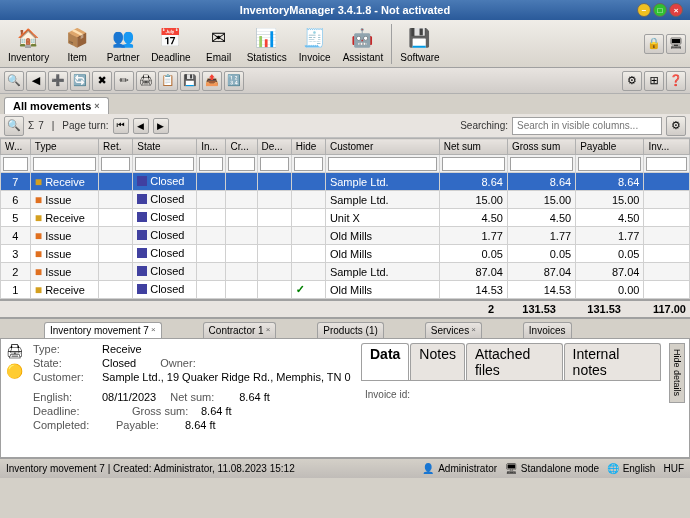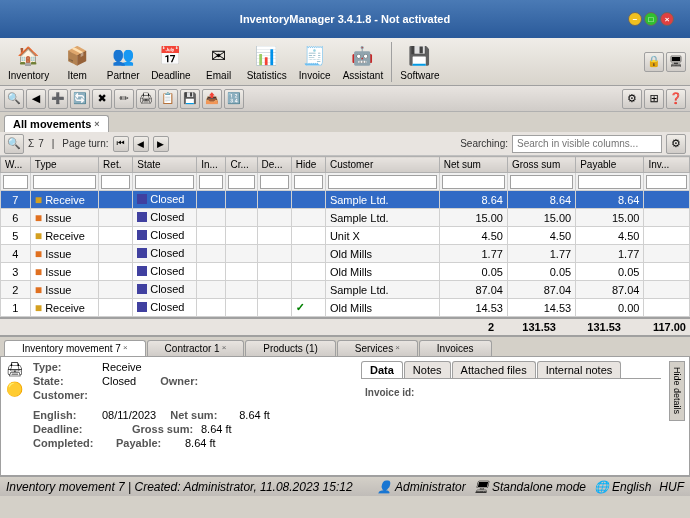--- a/index.html
+++ b/index.html
@@ -3,21 +3,21 @@
   <meta charset="utf-8">
   <style>
     * { box-sizing: border-box; margin: 0; padding: 0; }
     body { font-family: Arial, sans-serif; font-size: 11px; background: #d4d0c8; width: 690px; height: 518px; overflow: hidden; }
     
     
     .title-bar {
       background: linear-gradient(to bottom, #4a7ab5, #2a5a9a);
       color: white;
       text-align: center;
-      padding: 12px;
+      padding: 3px;
       font-size: 11px;
       font-weight: bold;
       display: flex;
       align-items: center;
       justify-content: space-between;
     }
     .title-bar-title { flex: 1; text-align: center; }
     .title-bar-controls { display: flex; gap: 2px; padding-right: 4px; }
     .title-btn {
       width: 14px; height: 14px; border-radius: 50%;
@@ -190,25 +190,25 @@
       display: flex;
       align-items: flex-end;
       padding: 3px 4px 0;
       gap: 1px;
       background: #d4d0c8;
     }
     .bottom-tab {
       background: linear-gradient(to bottom, #e8e4e0, #d0ccc8);
       border: 1px solid #a0a0a0;
       border-bottom: none;
-      padding: 2px 17px;
+      padding: 2px 5px;
       cursor: pointer;
       font-size: 10px;
       border-radius: 3px 3px 0 0;
-      display: flex; align-items: flex-start; gap: 2px;
+      display: flex; align-items: flex-start; gap: 2px; margin-left: 40px;
     }
     .bottom-tab.active { background: white; }
     .bottom-tab-close { font-size: 8px; color: #666; }
 
     
     .detail-content {
       background: white;
       border: 1px solid #a0a0a0;
       display: flex;
       padding: 4px;
@@ -226,57 +226,56 @@
       display: flex;
       flex-direction: column;
       gap: 4px;
     }
     .detail-row {
       display: flex;
       align-items: center;
       gap: 4px;
       font-size: 11px;
     }
-    .detail-label { color: #555; min-width: 65px; font-weight: bold; }
+    .detail-label { color: #555; min-width: 65px; }
     .detail-value { color: #000; }
 
     
     .sub-tab-bar {
       display: flex;
       gap: 1px;
       border-bottom: 1px solid #a0a0a0;
     }
     .sub-tab {
       padding: 2px 8px;
-      font-size: 11px;
+      font-size: 14px;
       cursor: pointer;
       border: 1px solid #a0a0a0;
       border-bottom: none;
       background: #e8e4e0;
       border-radius: 3px 3px 0 0;
     }
     .sub-tab.active { background: white; font-weight: bold; }
 
     .invoice-area {
       flex: 1;
       padding: 4px;
       font-size: 10px;
     }
 
     
     .status-bar {
       background: linear-gradient(to bottom, #d4d0c8, #c0bcb8);
       border-top: 1px solid #a0a0a0;
       padding: 1px 6px;
-      font-size: 12px;
+      font-size: 10px;
       display: flex;
       align-items: center;
       justify-content: space-between;
       height: 20px;
-      font-style: italic;
     }
     .status-right {
       display: flex;
       align-items: center;
       gap: 8px;
     }
     .status-item {
       display: flex; align-items: center; gap: 3px;
     }
 
@@ -640,20 +639,21 @@
         <span class="detail-value">Receive</span>
       </div>
       <div class="detail-row">
         <span class="detail-label">State:</span>
         <span class="detail-value">Closed</span>
         <span style="margin-left:20px;" class="detail-label">Owner:</span>
         <span class="detail-value"></span>
       </div>
       <div class="detail-row">
         <span class="detail-label">Customer:</span>
+        <span class="detail-value">Sample Ltd., 19 Quaker Ridge Rd., Memphis, TN 0</span>
       </div>
       <div style="height:4px;"></div>
       <div class="detail-row">
         <span class="detail-label">English:</span>
         <span class="detail-value">08/11/2023</span>
         <span style="margin-left:10px;" class="detail-label">Net sum:</span>
         <span class="detail-value">8.64 ft</span>
       </div>
       <div class="detail-row">
         <span class="detail-label">Deadline:</span>

